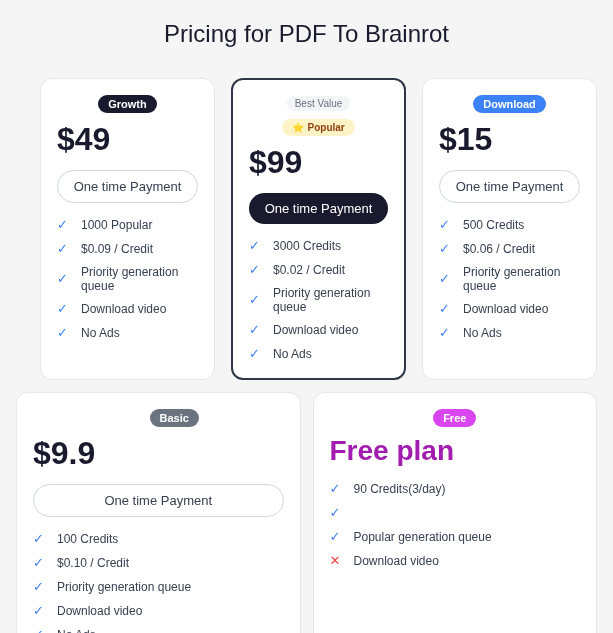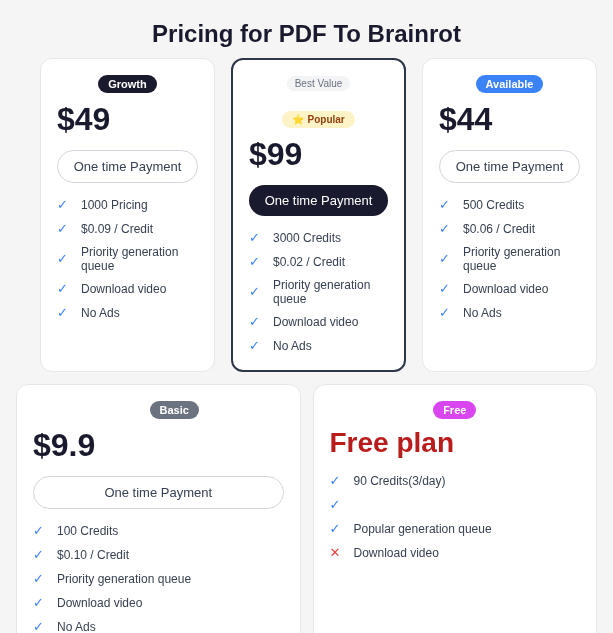--- a/index.html
+++ b/index.html
@@ -7,23 +7,23 @@
       font-family: -apple-system, BlinkMacSystemFont, 'Segoe UI', sans-serif;
       background: #f5f5f5;
       min-height: 633px;
       width: 613px;
       padding: 20px 16px 30px;
       position: relative;
     }
     .page-title {
       text-align: center;
       font-size: 24px;
-      font-weight: 700;
+      font-weight: 400;
       color: #1a1a2e;
-      margin-bottom: 10px;
+      margin-bottom: 30px;
     }
     .grid {
       display: grid;
       grid-template-columns: 1fr 1fr 1fr;
       gap: 16px;
       margin-bottom: 12px;
       padding-left: 24px;
     }
     .grid-bottom {
       display: grid;
@@ -63,21 +63,21 @@
       color: #6b7280;
       margin-bottom: 4px;
       background: #f3f4f6;
       border-radius: 20px;
       padding: 2px 8px;
       display: inline-block;
     }
     .best-value-wrapper {
       display: flex;
       justify-content: center;
-      margin-bottom: 16px;
+      margin-bottom: 4px;
     }
     .popular-badge {
       background: #fef3c7;
       color: #92400e;
       padding: 3px 10px;
       border-radius: 20px;
       font-size: 10px;
       font-weight: 600;
       display: inline-flex;
       align-items: center;
@@ -136,41 +136,41 @@
     .x-icon {
       width: 16px;
       height: 16px;
       flex-shrink: 0;
       color: #ef4444;
       font-size: 13px;
     }
     .free-plan-title {
       font-size: 28px;
       font-weight: 800;
-      color: #b91c1c;
+      color: #a21caf;
       margin-bottom: 14px;
     }
   </style>
 </head>
 <body>
 
 <h1 class="page-title">Pricing for PDF To Brainrot</h1>
 
 <div class="grid">
 
   <div class="card">
     <div class="card-badge-wrapper">
       <span class="badge badge-dark">Growth</span>
     </div>
     <div class="price">$49</div>
     <button class="btn-outline">One time Payment</button>
     <ul class="feature-list">
       <li class="feature-item">
         <span class="check-icon">✓</span>
-        <span>1000 Pricing</span>
+        <span>1000 Popular</span>
       </li>
       <li class="feature-item">
         <span class="check-icon">✓</span>
         <span>$0.09 / Credit</span>
       </li>
       <li class="feature-item">
         <span class="check-icon">✓</span>
         <span>Priority generation queue</span>
       </li>
       <li class="feature-item">
@@ -212,23 +212,23 @@
       </li>
       <li class="feature-item">
         <span class="check-icon">✓</span>
         <span>No Ads</span>
       </li>
     </ul>
   </div>
 
   <div class="card">
     <div class="card-badge-wrapper">
-      <span class="badge badge-blue">Available</span>
-    </div>
-    <div class="price">$44</div>
+      <span class="badge badge-blue">Download</span>
+    </div>
+    <div class="price">$15</div>
     <button class="btn-outline">One time Payment</button>
     <ul class="feature-list">
       <li class="feature-item">
         <span class="check-icon">✓</span>
         <span>500 Credits</span>
       </li>
       <li class="feature-item">
         <span class="check-icon">✓</span>
         <span>$0.06 / Credit</span>
       </li>

